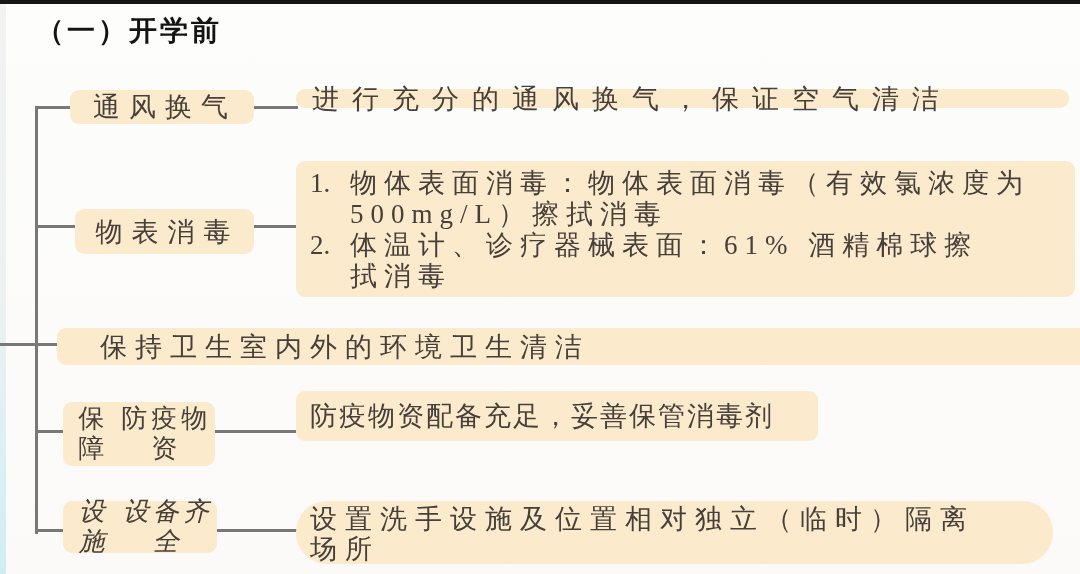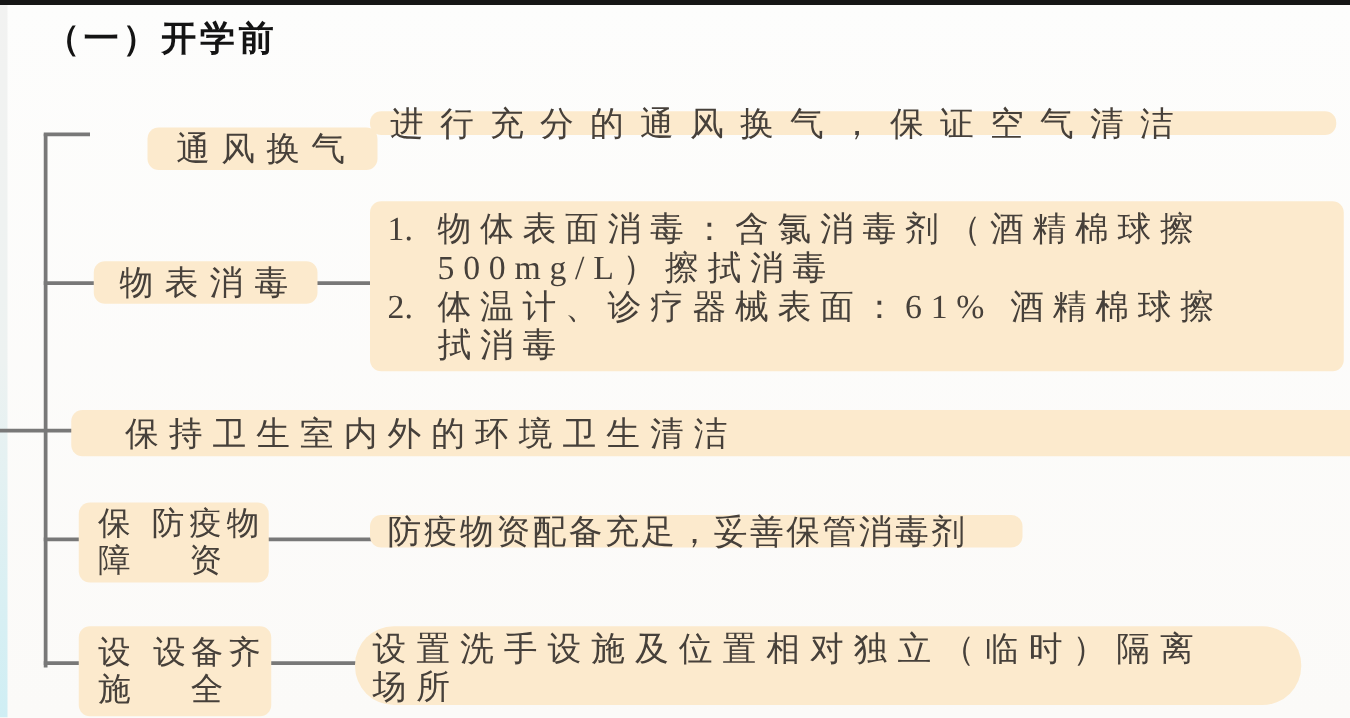--- a/index.html
+++ b/index.html
@@ -52,44 +52,44 @@
   <div class="hline" style="left:35px;top:106px;width:37px;"></div>
   <div class="hline" style="left:248px;top:106px;width:50px;"></div>
   <div class="hline" style="left:35px;top:225px;width:42px;"></div>
   <div class="hline" style="left:245px;top:225px;width:53px;"></div>
   <div class="hline" style="left:0;top:343px;width:59px;"></div>
   <div class="hline" style="left:35px;top:430px;width:39px;"></div>
   <div class="hline" style="left:206px;top:430px;width:92px;"></div>
   <div class="hline" style="left:35px;top:529px;width:39px;"></div>
   <div class="hline" style="left:210px;top:529px;width:88px;"></div>
 
-  <div class="box label-box" style="left:70px;top:102px;width:178px;height:34px;margin-left:48px;">通风换气</div>
+  <div class="box label-box" style="left:70px;top:90px;width:178px;height:34px;">通风换气</div>
   <div class="box desc-box desc-r1" style="left:296px;top:89px;width:757px;height:19px;">进行充分的通风换气，保证空气清洁</div>
 
-  <div class="box label-box" style="left:75px;top:209px;width:173px;height:34px;">物表消毒</div>
+  <div class="box label-box" style="left:75px;top:209px;width:173px;height:45px;">物表消毒</div>
   <div class="box list-box" style="left:296px;top:161px;width:757px;height:129px;">
     <div class="li">
       <span class="num">1.</span>
-      <span class="litext pre">物体表面消毒：含氯消毒剂（酒精棉球擦
+      <span class="litext pre">物体表面消毒：物体表面消毒（有效氯浓度为
 500mg/L）擦拭消毒</span>
     </div>
     <div class="li">
       <span class="num">2.</span>
       <span class="litext pre">体温计、诊疗器械表面：61% 酒精棉球擦
 拭消毒</span>
     </div>
   </div>
 
   <div class="box wide-box" style="left:57px;top:328px;width:991px;height:37px;">保持卫生室内外的环境卫生清洁</div>
 
   <div class="box label-box two-line" style="left:63px;top:402px;width:146px;height:64px;">
     <span>保障</span>
     <span>防疫物资</span>
   </div>
-  <div class="box desc-box desc-r4" style="left:296px;top:412px;width:508px;height:26px;">防疫物资配备充足，妥善保管消毒剂</div>
+  <div class="box desc-box desc-r4" style="left:296px;top:391px;width:508px;height:50px;">防疫物资配备充足，妥善保管消毒剂</div>
 
-  <div class="box label-box two-line" style="left:63px;top:501px;width:148px;height:72px;">
+  <div class="box label-box two-line" style="left:63px;top:501px;width:148px;height:52px;font-style:italic;">
     <span>设施</span>
     <span>设备齐全</span>
   </div>
-  <div class="box desc-r5 pre" style="left:284px;top:501px;width:733px;height:60px;border-radius:31px;">设置洗手设施及位置相对独立（临时）隔离
+  <div class="box desc-r5 pre" style="left:296px;top:501px;width:733px;height:60px;border-radius:31px;">设置洗手设施及位置相对独立（临时）隔离
 场所</div>
 </div>
 
 </body></html>

